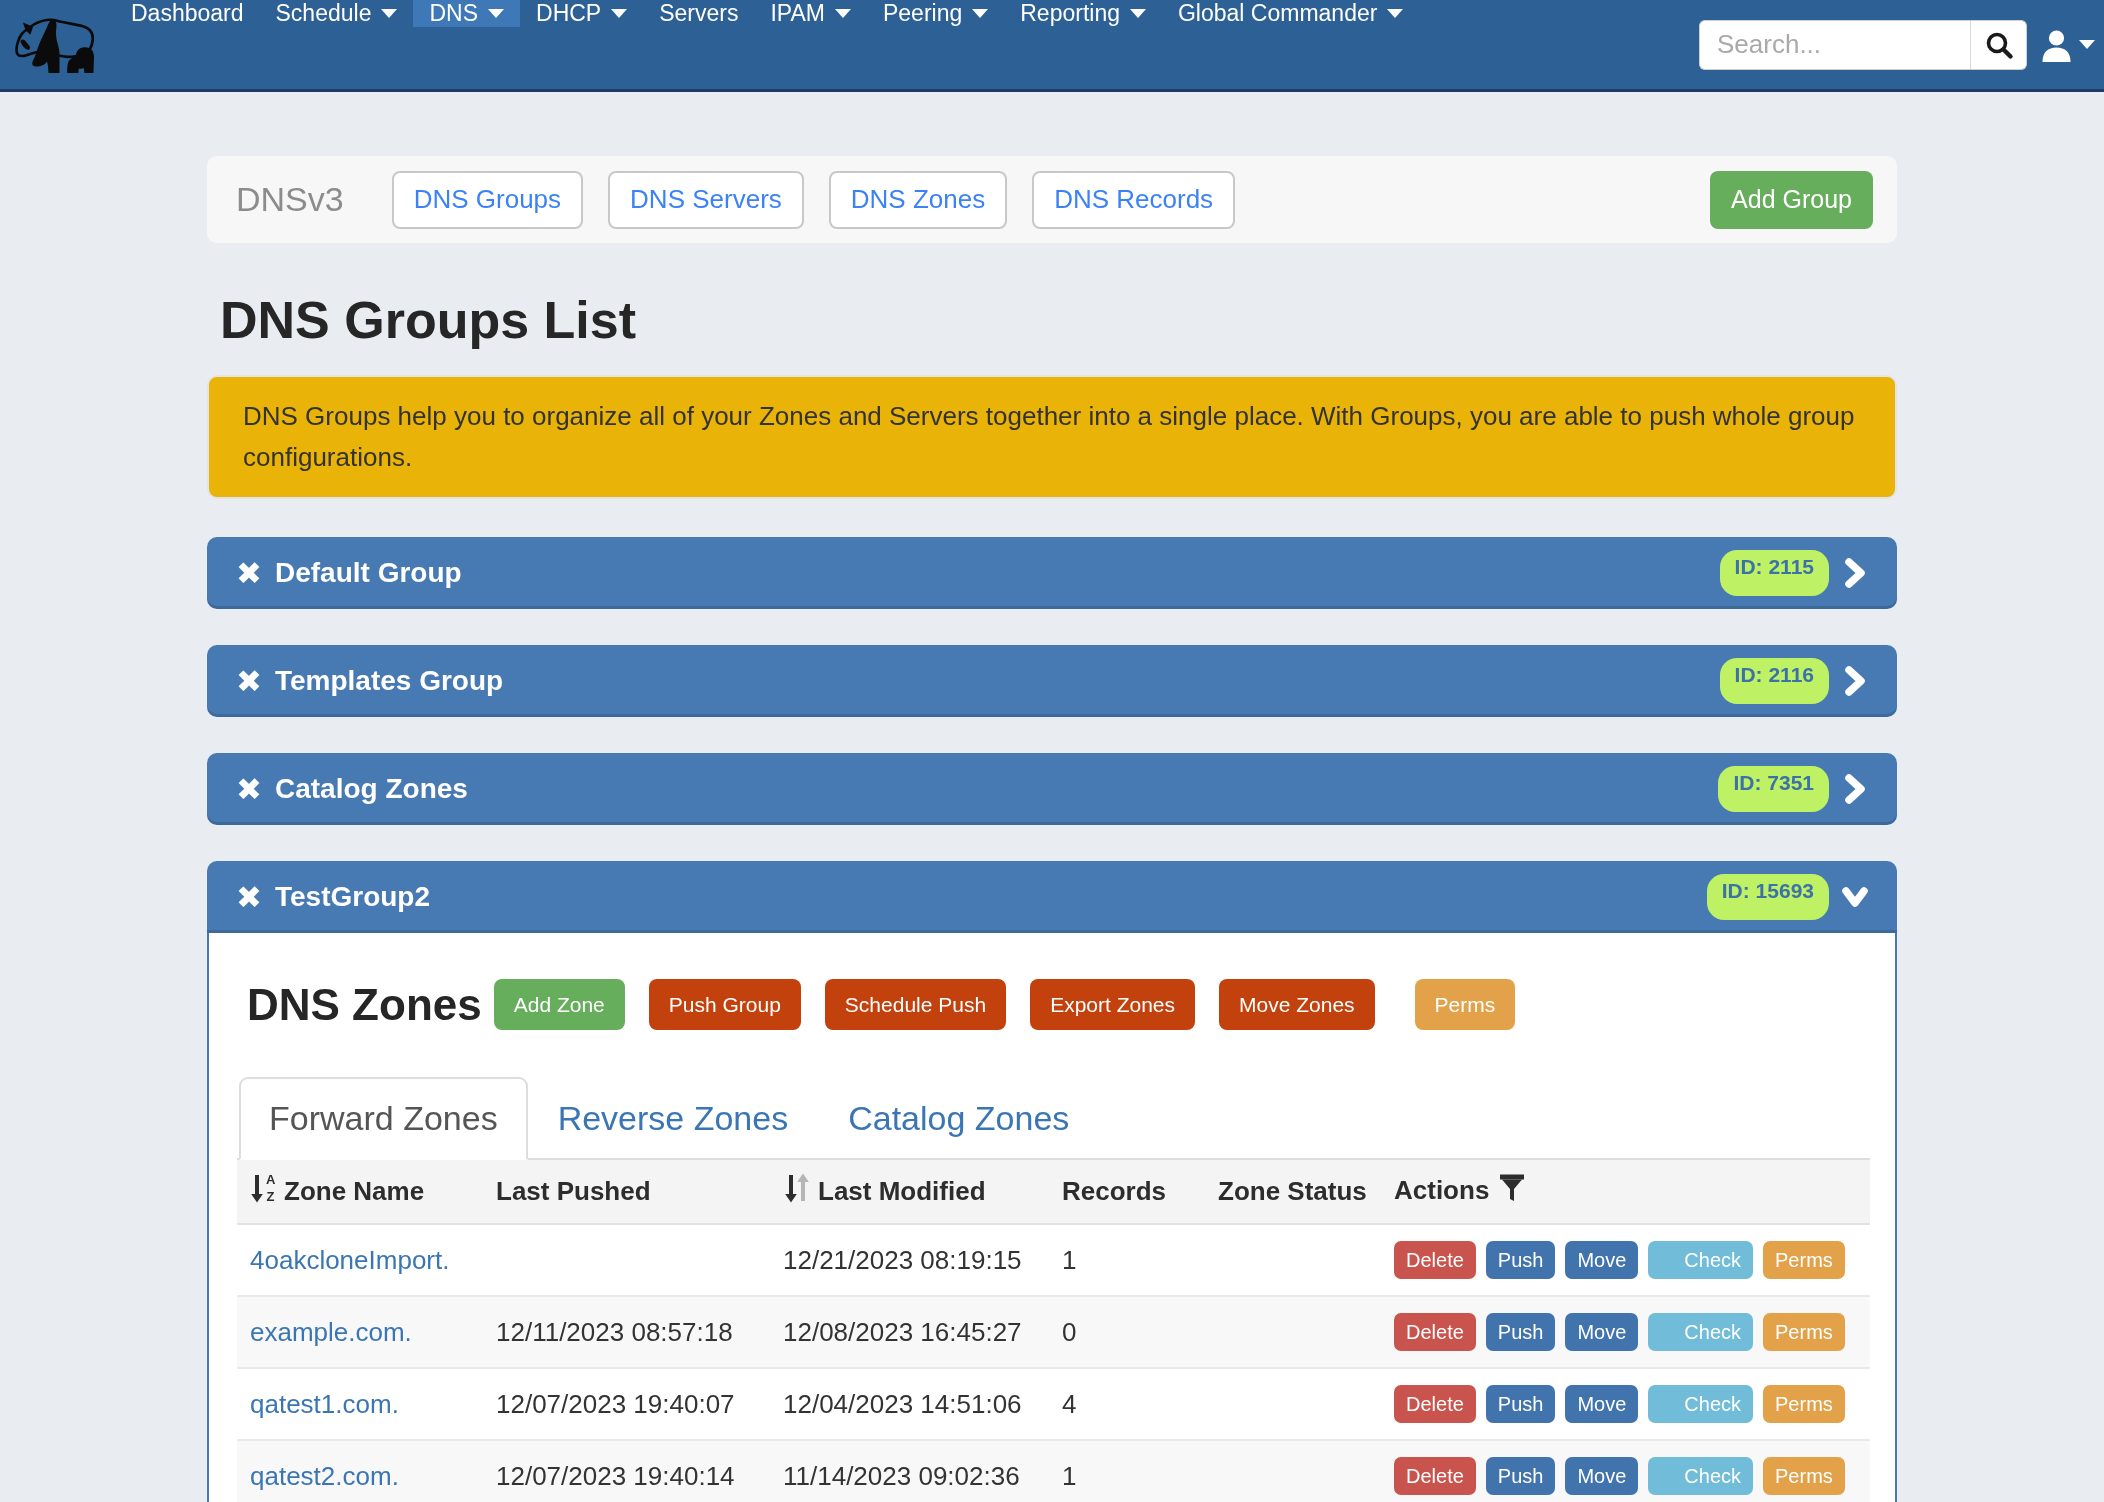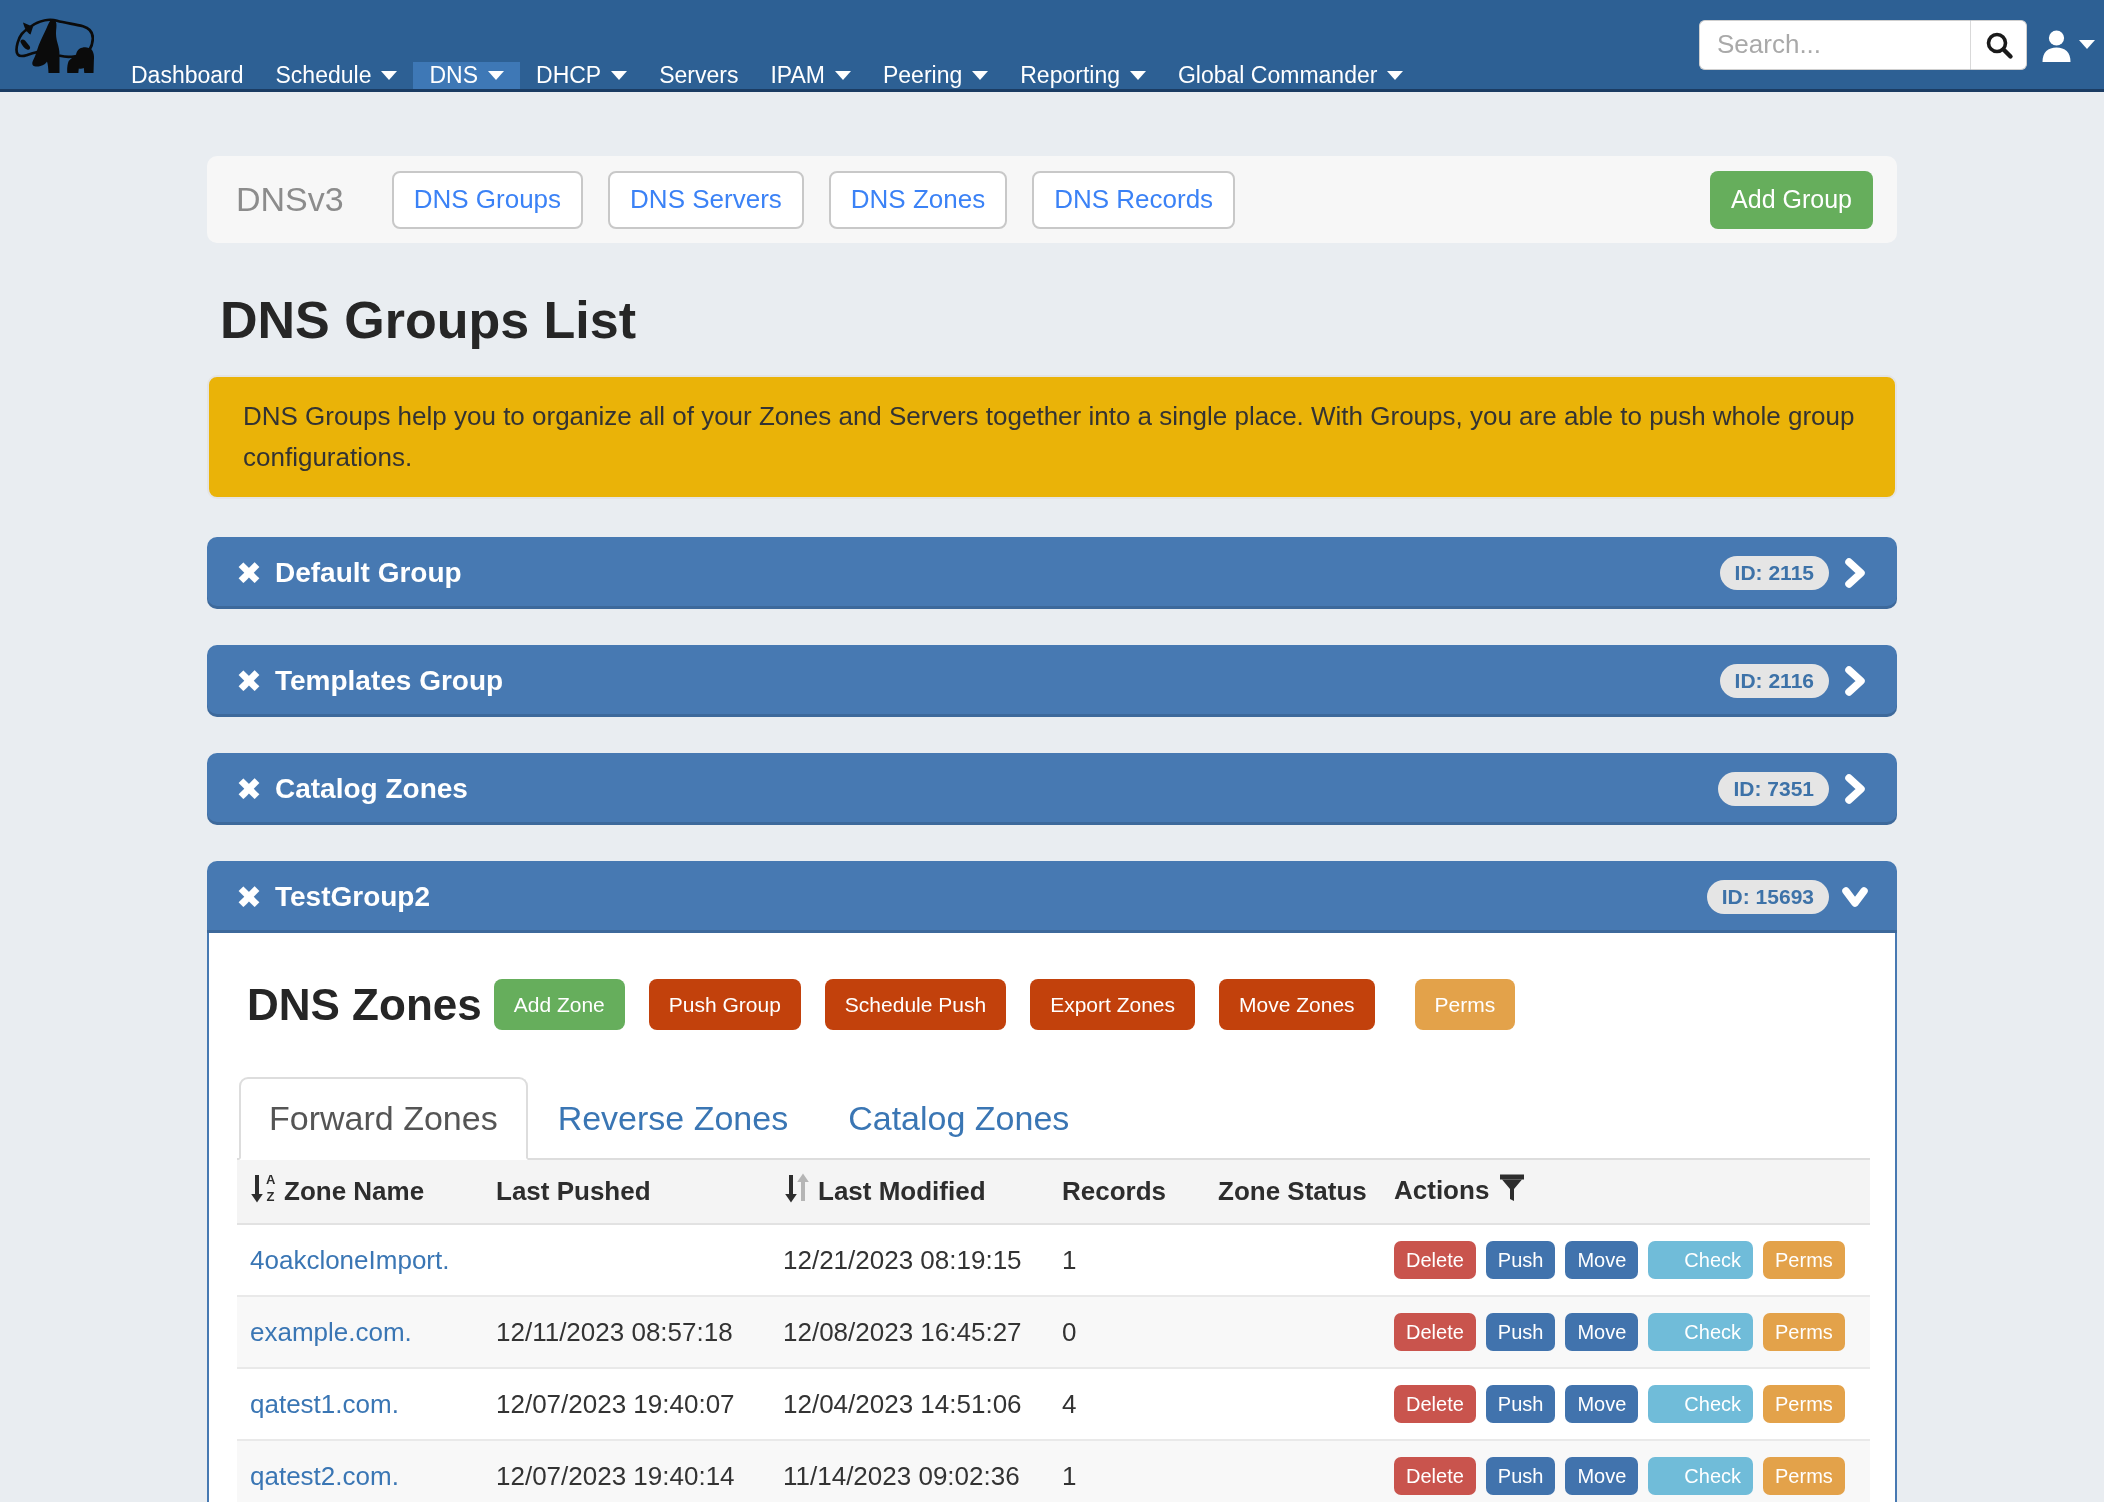--- a/index.html
+++ b/index.html
@@ -11,21 +11,21 @@
     color: #333;
   }
   
   .navbar {
     height: 92px; background: #2d6094;
     border-bottom: 3px solid #1b3c63;
     display: flex; align-items: stretch;
   }
   .brand { display: flex; align-items: center; padding: 0 21px 0 15px; }
   .brand svg { display: block; }
-  .nav-items { display: flex; list-style: none; align-items: flex-end; }
+  .nav-items { display: flex; list-style: none; align-items: flex-start; }
   .nav-item {
     display: flex; align-items: center; padding: 0 16px;
     color: #fff; font-size: 23px; cursor: pointer; white-space: nowrap;
   }
   .nav-item.active { background: #3e78b6; }
   .caret {
     display: inline-block; width: 0; height: 0; margin-left: 10px;
     border-left: 8px solid transparent; border-right: 8px solid transparent;
     border-top: 9px solid #fff; vertical-align: middle;
   }
@@ -77,22 +77,22 @@
   .group-header {
     height: 72px; background: #4779b2; border-radius: 10px;
     display: flex; align-items: center; padding: 0 29px;
     box-shadow: inset 0 -3px 0 rgba(0,0,0,0.13);
     color: #fff; cursor: pointer;
   }
   .group.expanded .group-header { border-radius: 10px 10px 0 0; }
   .group-x { font-size: 31px; margin-right: 13px; line-height: 1; cursor: pointer; }
   .group-title { font-size: 28px; font-weight: bold; }
   .group-badge {
-    margin-left: auto; background: #e5e5e5; color: #3d72a8; font-weight: bold;
-    font-size: 21px; height: 34px; line-height: 34px; padding: 0 15px;
+    margin-left: auto; background: #bef264; color: #3d72a8; font-weight: bold;
+    font-size: 21px; height: 46px; line-height: 34px; padding: 0 15px;
     border-radius: 17px;
   }
   .group-chevron { margin-left: 13px; display: flex; align-items: center; }
   .group-body {
     background: #fff; border: 2px solid #4779b2; border-top: none;
     padding: 46px 25px 0 28px;
   }
   
   .zones-head { display: flex; align-items: center; }
   .zones-title { font-size: 44px; font-weight: bold; color: #262626; margin-left: 10px; }

